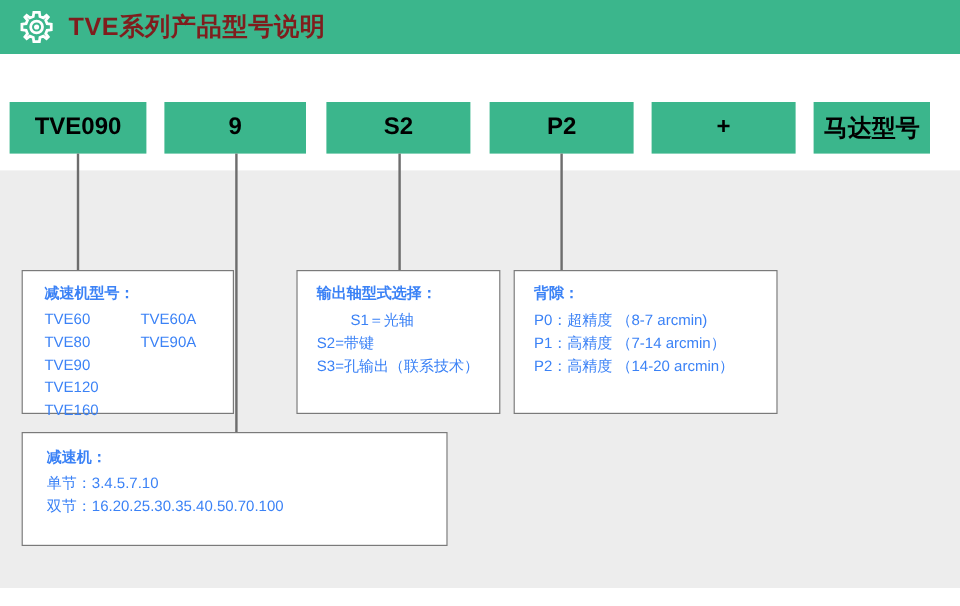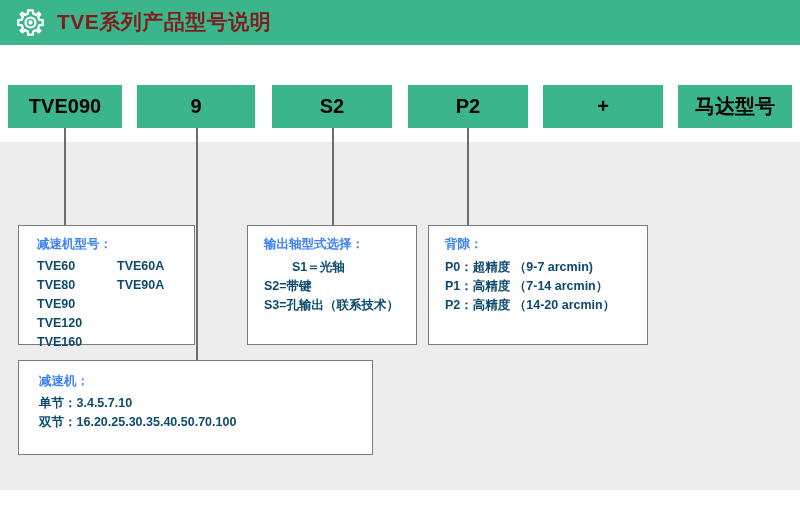--- a/index.html
+++ b/index.html
@@ -55,23 +55,22 @@
     position:absolute;
     background:#ffffff;
     border:1.5px solid #7a7a7a;
     box-sizing:border-box;
   }
   .callout-title{
     font-size:12.5px;font-weight:bold;color:#3b82f6;
     white-space:nowrap;
   }
   .callout-line{
-    font-size:12.5px;color:#0c4a6e;
+    font-size:12.5px;color:#3b82f6;
     white-space:nowrap;
-    font-weight:bold;
   }
   .two-col{position:relative;}
   .two-col .c2{position:absolute;left:80px;top:0;}
 </style>
 </head>
 <body>
 
 <div id="header">
 
   <svg id="gear-icon" viewBox="0 0 100 100" aria-hidden="true">
@@ -93,21 +92,21 @@
   <div id="header-title-cn">TVE系列产品型号说明</div>
 </div>
 
 <div id="grey-band"></div>
 
 <div class="code-box" style="left:8px;width:114px;">TVE090</div>
 <div class="code-box" style="left:137px;width:118px;">9</div>
 <div class="code-box" style="left:272px;width:120px;">S2</div>
 <div class="code-box" style="left:408px;width:120px;">P2</div>
 <div class="code-box" style="left:543px;width:120px;">+</div>
-<div class="code-box" style="left:678px;width:114px;">马达型号</div>
+<div class="code-box" style="left:678px;width:97px;">马达型号</div>
 
 <div class="connector" style="left:64px;top:128px;height:98px;"></div>
 <div class="connector" style="left:196px;top:128px;height:233px;"></div>
 <div class="connector" style="left:332px;top:128px;height:98px;"></div>
 <div class="connector" style="left:467px;top:128px;height:98px;"></div>
 
 <div class="callout" style="left:18px;top:225px;width:177px;height:120px;">
   <div class="callout-title" style="position:absolute;left:18px;top:10px;">减速机型号：</div>
 
   <div class="two-col" style="position:absolute;left:18px;top:33px;">
@@ -131,21 +130,21 @@
 
 <div class="callout" style="left:247px;top:225px;width:170px;height:120px;padding-left:48px;">
   <div class="callout-title" style="position:absolute;left:16px;top:10px;">输出轴型式选择：</div>
   <div class="callout-line" style="position:absolute;left:16px;top:33px;margin-left:28px;">S1＝光轴</div>
   <div class="callout-line" style="position:absolute;left:16px;top:52px;">S2=带键</div>
   <div class="callout-line" style="position:absolute;left:16px;top:71px;">S3=孔输出（联系技术）</div>
 </div>
 
 <div class="callout" style="left:428px;top:225px;width:220px;height:120px;">
   <div class="callout-title" style="position:absolute;left:16px;top:10px;">背隙：</div>
-  <div class="callout-line" style="position:absolute;left:16px;top:33px;">P0：超精度 （9-7 arcmin)</div>
+  <div class="callout-line" style="position:absolute;left:16px;top:33px;">P0：超精度 （8-7 arcmin)</div>
   <div class="callout-line" style="position:absolute;left:16px;top:52px;">P1：高精度 （7-14 arcmin）</div>
   <div class="callout-line" style="position:absolute;left:16px;top:71px;">P2：高精度 （14-20 arcmin）</div>
 </div>
 
 <div class="callout" style="left:18px;top:360px;width:355px;height:95px;padding-left:16px;">
   <div class="callout-title" style="position:absolute;left:20px;top:12px;">减速机：</div>
   <div class="callout-line" style="position:absolute;left:20px;top:34px;">单节：3.4.5.7.10</div>
   <div class="callout-line" style="position:absolute;left:20px;top:53px;">双节：16.20.25.30.35.40.50.70.100</div>
 </div>
 

